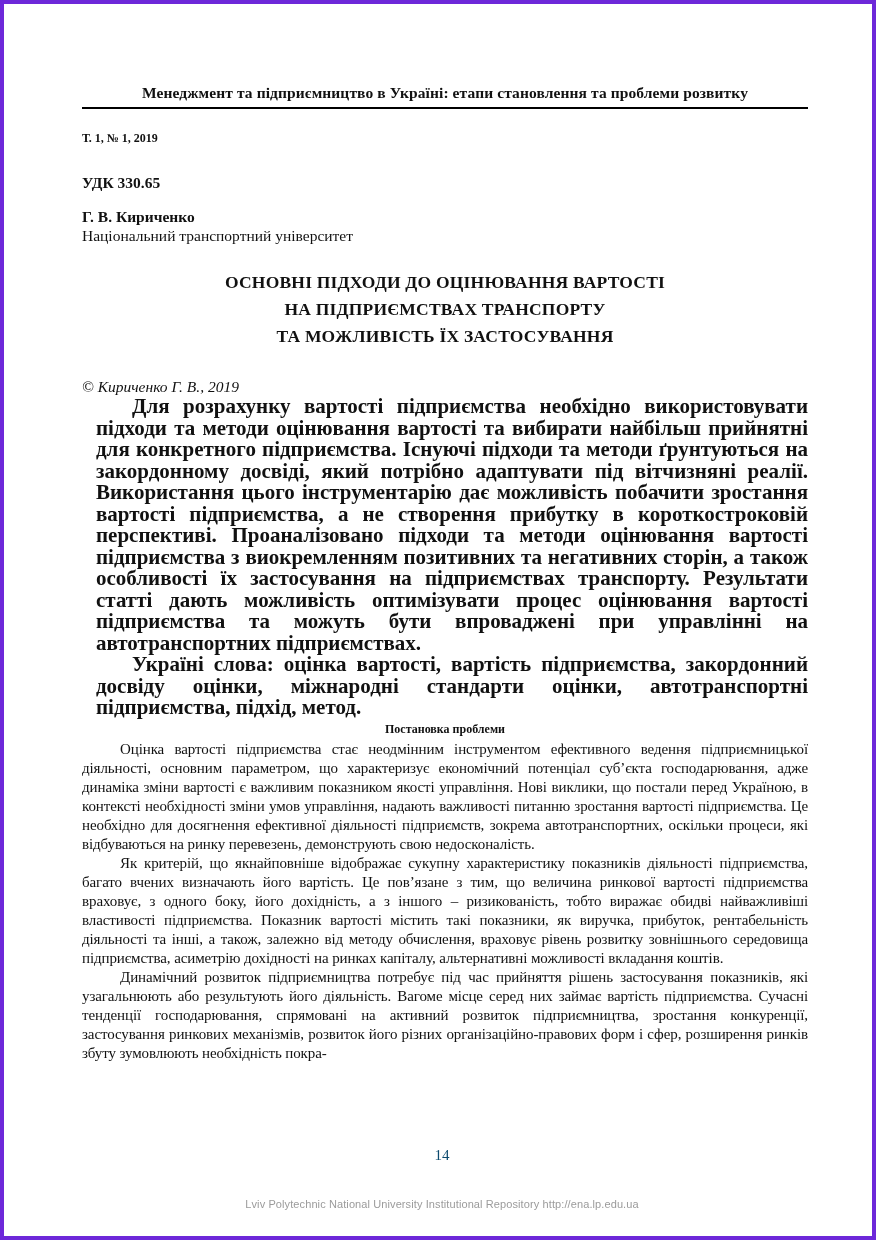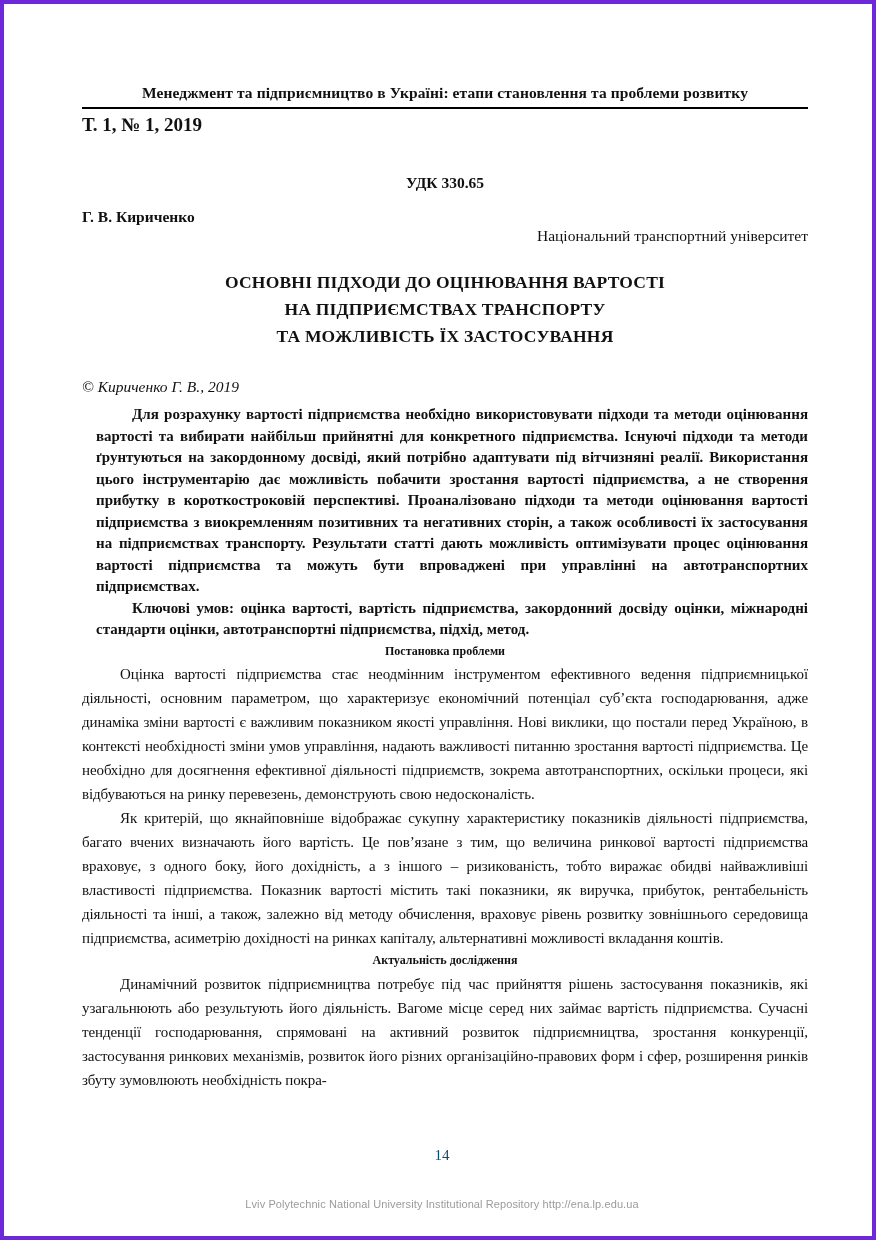--- a/index.html
+++ b/index.html
@@ -27,72 +27,71 @@
   .running-head-line1 {
     font-weight: bold;
     font-size: 15.5px;
     text-align: center;
     padding-bottom: 5px;
     border-bottom: 2px solid #000;
     letter-spacing: 0.1px;
   }
   .running-head-line2 {
     font-weight: bold;
-    font-size: 19px;
-    margin-top: 5px;
+    font-size: 12px;
+    margin-top: 22px;
     text-align: left;
   }
   .udc {
-    margin-top: 38px;
-    text-align: center;
+    margin-top: 28px;
+    text-align: left;
     font-weight: bold;
     font-size: 15.5px;
   }
   .author {
     margin-top: 16px;
     font-weight: bold;
     font-size: 15.5px;
   }
   .affiliation {
-    text-align: right;
     font-size: 15.5px;
     margin-top: 1px;
   }
   .article-title {
     margin-top: 24px;
     text-align: center;
     font-weight: bold;
     font-size: 17.5px;
     line-height: 27px;
     letter-spacing: 0.2px;
   }
   .copyright {
     margin-top: 28px;
     font-style: italic;
     font-size: 15.5px;
   }
   .annotation {
-    margin-top: 8px;
+    margin-top: 0;
     margin-left: 14px;
     font-weight: bold;
-    font-size: 15px;
+    font-size: 21px;
     line-height: 21.5px;
     text-align: justify;
   }
   .annotation p { margin: 0; text-indent: 36px; }
   .section-heading {
     text-align: center;
     font-weight: bold;
     font-size: 12px;
     line-height: 21.5px;
   }
   .body-para {
     margin: 0;
     font-size: 15px;
-    line-height: 24px;
+    line-height: 19px;
     text-align: justify;
     text-indent: 38px;
     letter-spacing: -0.1px;
   }
   .section-heading + .body-para, .body-para + .body-para { margin-top: 0; }
   .page-number {
     position: absolute;
     top: 1143px;
     left: 0;
     width: 876px;
@@ -132,30 +131,29 @@
     <div class="article-title">
       <div>ОСНОВНІ ПІДХОДИ ДО ОЦІНЮВАННЯ ВАРТОСТІ</div>
       <div>НА ПІДПРИЄМСТВАХ ТРАНСПОРТУ</div>
       <div>ТА МОЖЛИВІСТЬ ЇХ ЗАСТОСУВАННЯ</div>
     </div>
 
     <div class="copyright">© Кириченко Г. В., 2019</div>
 
     <div class="annotation">
       <p>Для розрахунку вартості підприємства необхідно використовувати підходи та методи оцінювання вартості та вибирати найбільш прийнятні для конкретного підприємства. Існуючі підходи та методи ґрунтуються на закордонному досвіді, який потрібно адаптувати під вітчизняні реалії. Використання цього інструментарію дає можливість побачити зростання вартості підприємства, а не створення прибутку в короткостроковій перспективі. Проаналізовано підходи та методи оцінювання вартості підприємства з виокремленням позитивних та негативних сторін, а також особливості їх застосування на підприємствах транспорту. Результати статті дають можливість оптимізувати процес оцінювання вартості підприємства та можуть бути впроваджені при управлінні на автотранспортних підприємствах.</p>
-      <p><span>Ключові умов:</span><span> оцінка вартості, вартість підприємства, закордонний досвіду оцінки, міжнародні стандарти оцінки, автотранспортні підприємства, підхід, метод.</span></p>
+      <p><span>Україні слова:</span><span> оцінка вартості, вартість підприємства, закордонний досвіду оцінки, міжнародні стандарти оцінки, автотранспортні підприємства, підхід, метод.</span></p>
     </div>
 
     <div class="section-heading">Постановка проблеми</div>
 
     <p class="body-para">Оцінка вартості підприємства стає неодмінним інструментом ефективного ведення підприємницької діяльності, основним параметром, що характеризує економічний потенціал суб’єкта господарювання, адже динаміка зміни вартості є важливим показником якості управління. Нові виклики, що постали перед Україною, в контексті необхідності зміни умов управління, надають важливості питанню зростання вартості підприємства. Це необхідно для досягнення ефективної діяльності підприємств, зокрема автотранспортних, оскільки процеси, які відбуваються на ринку перевезень, демонструють свою недосконалість.</p>
 
     <p class="body-para">Як критерій, що якнайповніше відображає сукупну характеристику показників діяльності підприємства, багато вчених визначають його вартість. Це пов’язане з тим, що величина ринкової вартості підприємства враховує, з одного боку, його дохідність, а з іншого – ризикованість, тобто виражає обидві найважливіші властивості підприємства. Показник вартості містить такі показники, як виручка, прибуток, рентабельність діяльності та інші, а також, залежно від методу обчислення, враховує рівень розвитку зовнішнього середовища підприємства, асиметрію дохідності на ринках капіталу, альтернативні можливості вкладання коштів.</p>
 
-    <div class="section-heading">Актуальність дослідження</div>
 
     <p class="body-para">Динамічний розвиток підприємництва потребує під час прийняття рішень застосування показників, які узагальнюють або результують його діяльність. Вагоме місце серед них займає вартість підприємства. Сучасні тенденції господарювання, спрямовані на активний розвиток підприємництва, зростання конкуренції, застосування ринкових механізмів, розвиток його різних організаційно-правових форм і сфер, розширення ринків збуту зумовлюють необхідність покра-</p>
 
   </div>
 
   <div class="page-number">14</div>
 
   <div class="repo-footer">Lviv Polytechnic National University Institutional Repository http://ena.lp.edu.ua</div>
 </div>
 

